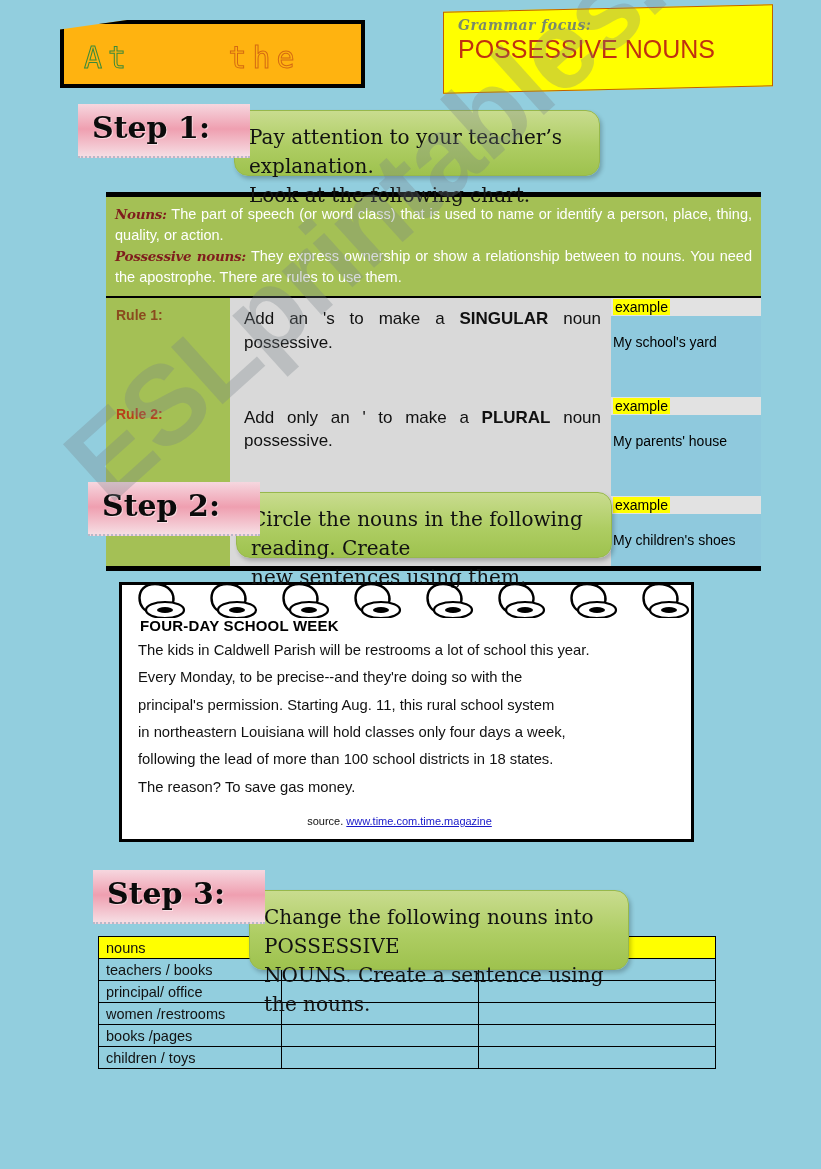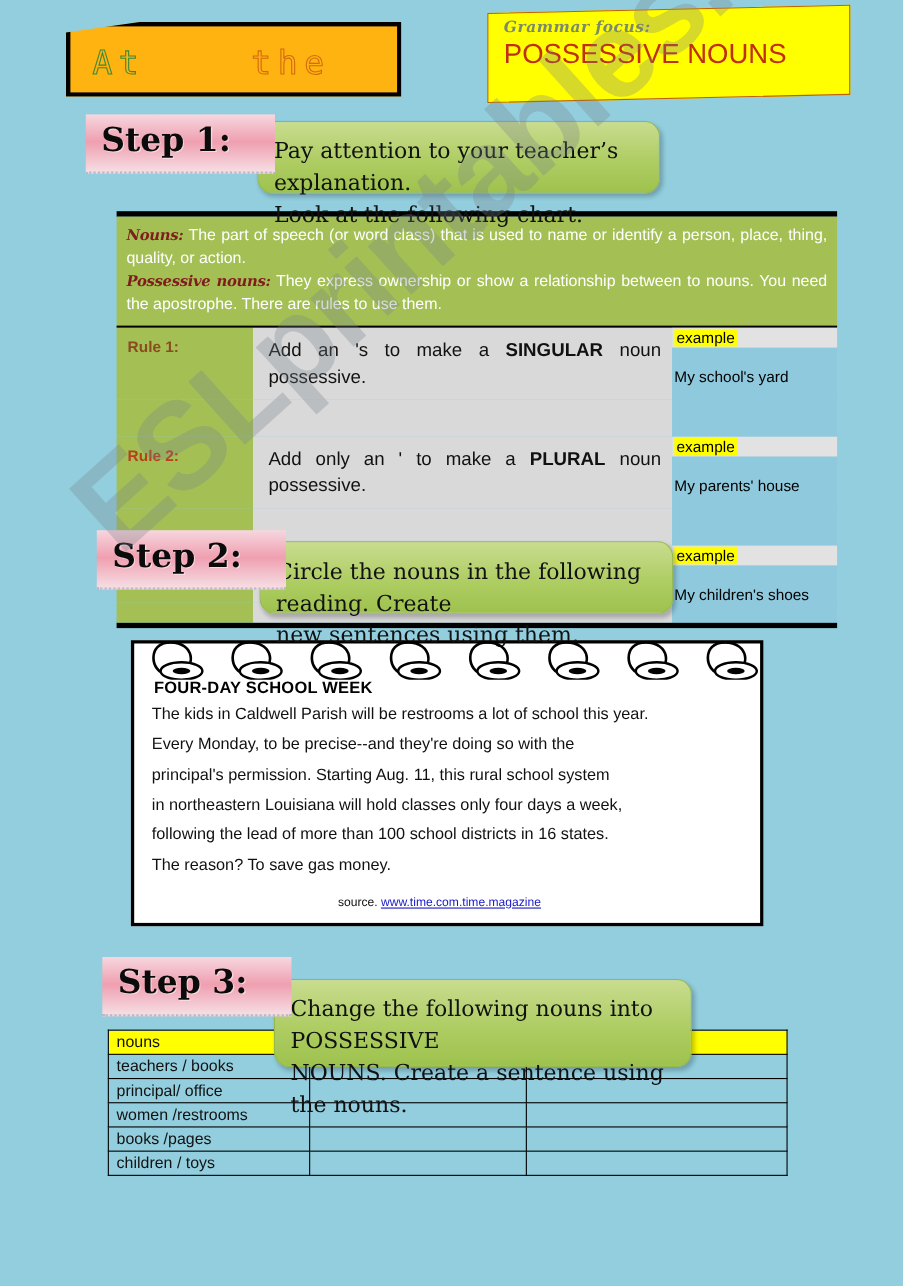--- a/index.html
+++ b/index.html
@@ -307,21 +307,21 @@
     <div>new sentences using them.</div>
   </div>
 
   <div class="notebook">
     <div class="nb-title">FOUR-DAY SCHOOL WEEK</div>
     <div class="nb-text">
       <span class="l1">The kids in Caldwell Parish will be restrooms a lot of school this year.</span>
       <span class="l1">Every Monday, to be precise--and they're doing so with the</span>
       <span class="l1"> principal's permission. Starting Aug. 11, this rural school system</span>
       <span class="l1">in northeastern Louisiana will hold classes only four days a week,</span>
-      <span class="l1">following the lead of more than 100 school districts in 16 states.</span>
+      <span class="l1">following the lead of more than 100 school districts in 18 states.</span>
       <span class="l1"> The reason? To save gas money.</span>
     </div>
     <div class="nb-source"><span>source. </span><a href="#">www.time.com.time.magazine</a></div>
   </div>
 
   <svg class="spiral" viewBox="0 0 575 50">
     <g fill="none" stroke="#000" stroke-width="2.4">
       <path d="M32 44 C18 44 14 16 36 16 C58 16 60 40 44 42"></path>
       <path d="M104 44 C90 44 86 16 108 16 C130 16 132 40 116 42"></path>
       <path d="M176 44 C162 44 158 16 180 16 C202 16 204 40 188 42"></path>

